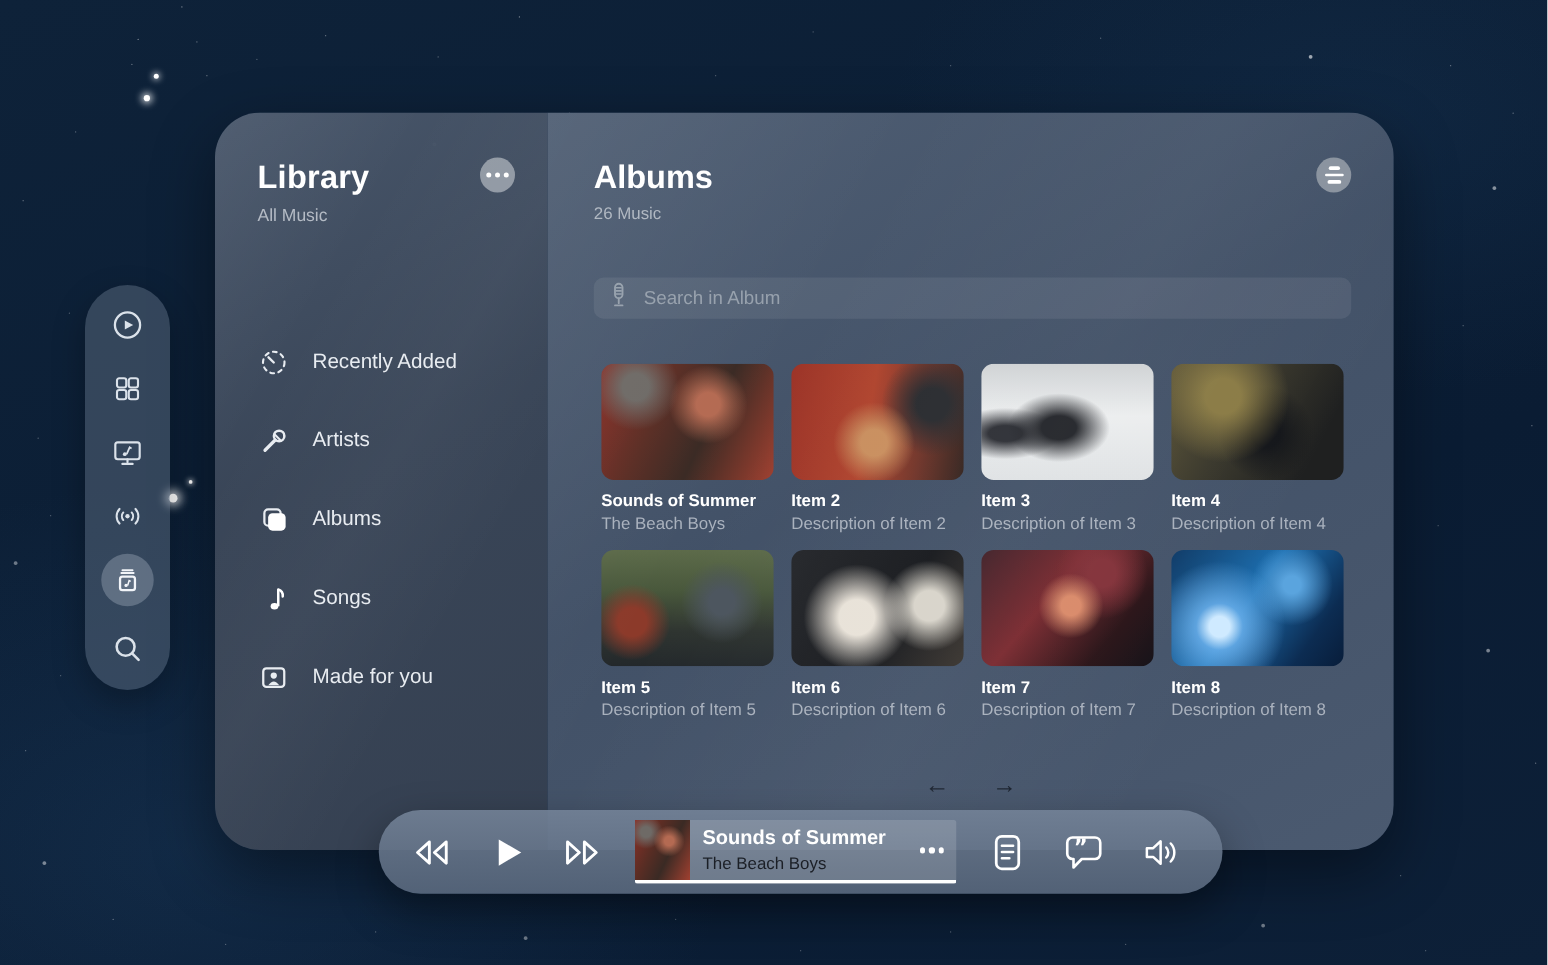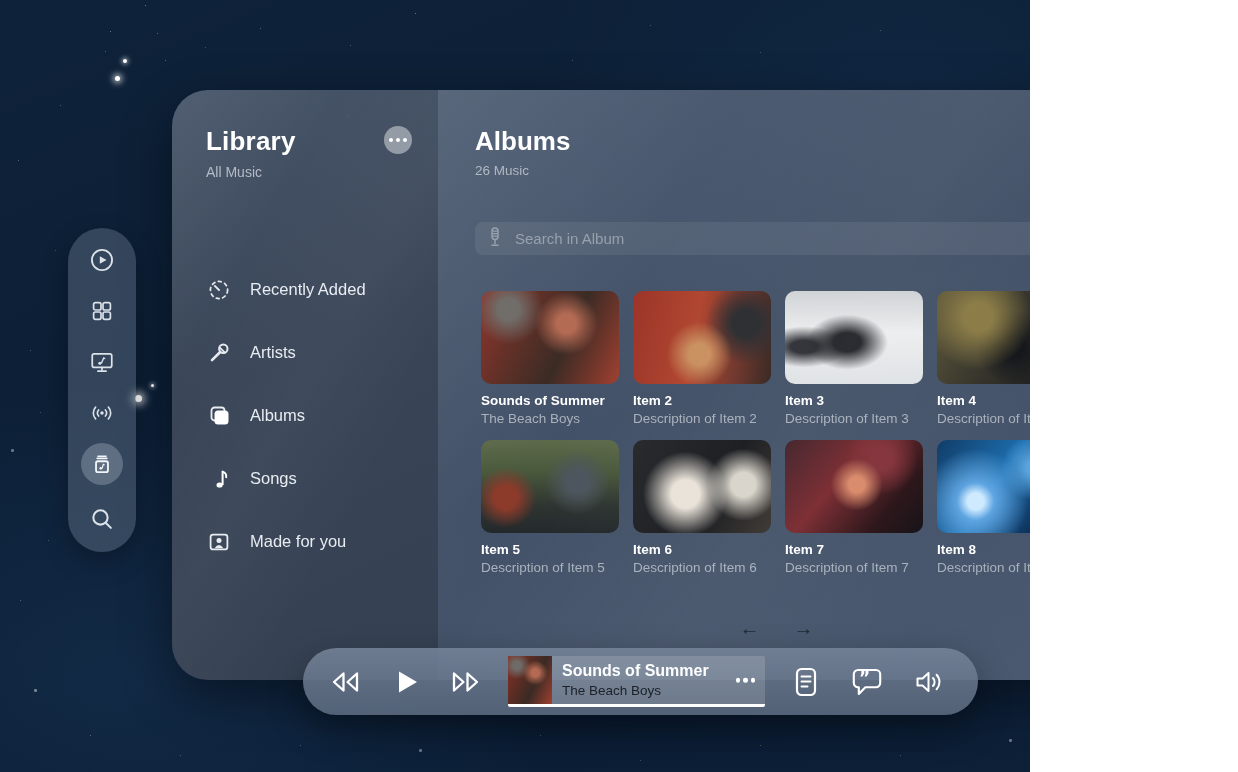--- a/index.html
+++ b/index.html
@@ -1,17 +1,17 @@
 <!DOCTYPE html>
 <html><head>
 <meta charset="utf-8">
 <style>
   html,body{margin:0;padding:0;}
   body{font-family:"Liberation Sans",sans-serif;-webkit-font-smoothing:antialiased;}
-  .screen{position:relative;width:1030px;height:772px;overflow:hidden;
+  .screen{position:relative;width:1238px;height:772px;overflow:hidden;
     background:
       radial-gradient(620px 420px at 12% 88%, rgba(45,90,135,.22), transparent 70%),
       radial-gradient(540px 320px at 88% 12%, rgba(35,75,115,.18), transparent 70%),
       linear-gradient(158deg,#0e2239 0%,#0c1f36 35%,#0a1c33 65%,#0d2038 100%);}
   
   .stars{position:absolute;left:0;top:0;width:1px;height:1px;border-radius:50%;background:transparent;
     box-shadow:
       60px 105px 0 0 rgba(255,255,255,.35), 18px 160px 0 0 rgba(255,255,255,.4),
       55px 250px 0 0 rgba(255,255,255,.3), 30px 350px 0 0 rgba(255,255,255,.35),
       12px 450px 0 1px rgba(255,255,255,.4), 48px 540px 0 0 rgba(255,255,255,.3),

